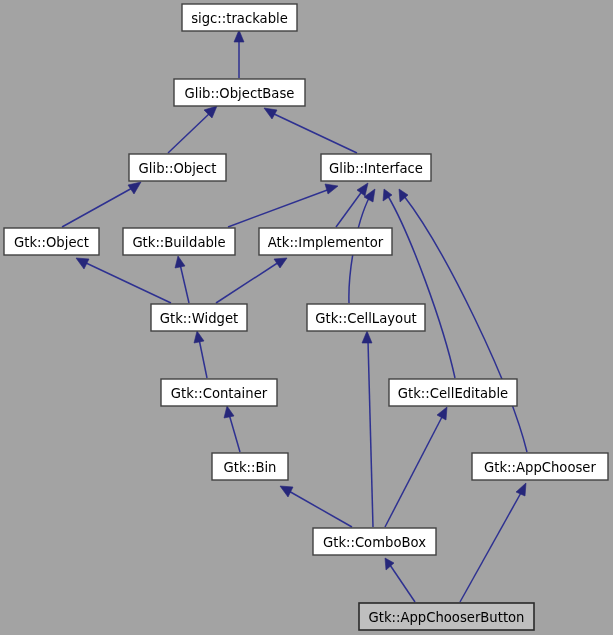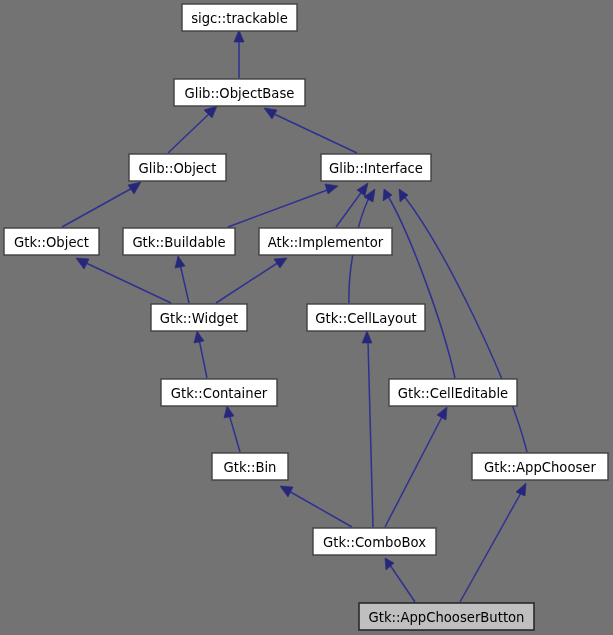--- a/index.html
+++ b/index.html
@@ -4,21 +4,21 @@
 <style>
   html, body {
     margin: 0;
     padding: 0;
     background: #ffffff;
   }
   #diagram-root {
     position: relative;
     width: 613px;
     height: 635px;
-    background: #737373;
+    background: #a3a3a3;
     font-family: "DejaVu Sans", sans-serif;
     overflow: hidden;
   }
   svg#graph {
     position: absolute;
     left: 0;
     top: 0;
     width: 613px;
     height: 635px;
     display: block;

